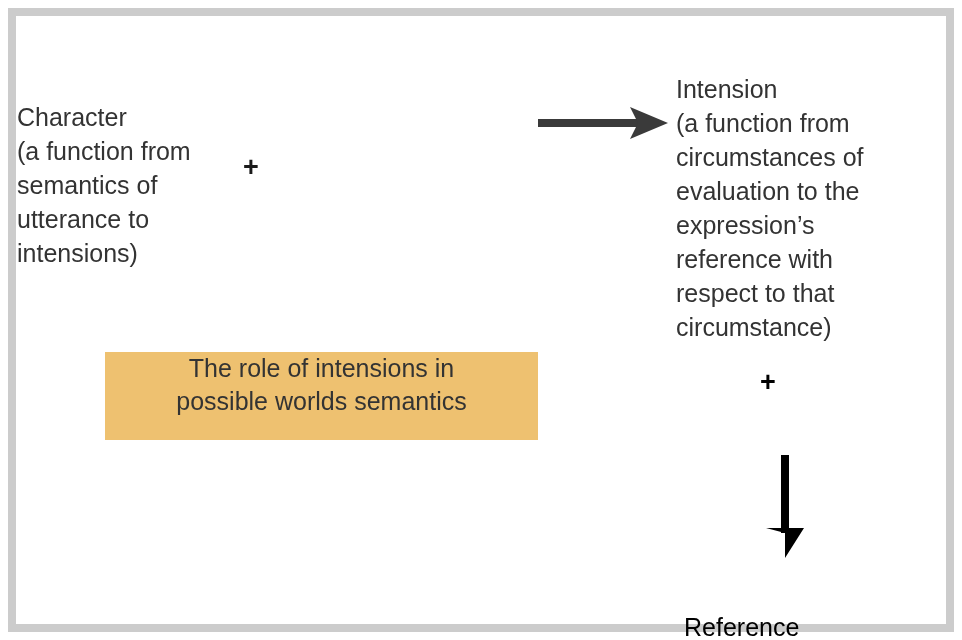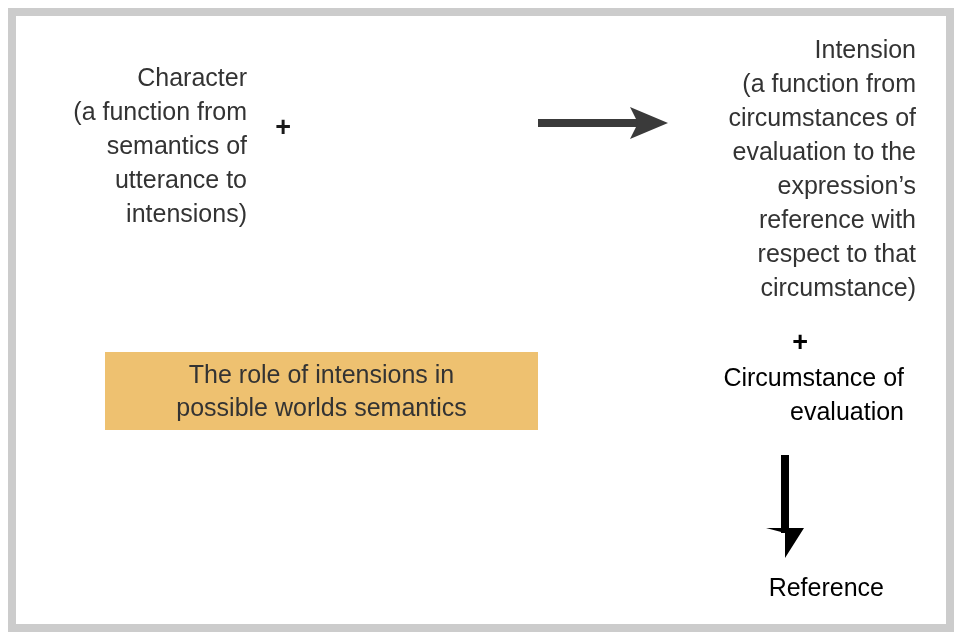--- a/index.html
+++ b/index.html
@@ -29,25 +29,26 @@
     top: 8px;
     width: 946px;
     height: 624px;
     box-sizing: border-box;
     border: 8px solid #cccccc;
     background: #ffffff;
   }
 
   .textblock {
     position: absolute;
-    text-align: right;
+    text-align: left;
     color: #333333;
     font-size: 25px;
     line-height: 34px;
     white-space: pre-line;
+    margin-top: 40px;
   }
 
   .textblock.black {
     color: #000000;
   }
 
   
   #character-block {
     left: 17px;
     top: 60px;
@@ -121,24 +122,24 @@
     width: 46px;
     height: 105px;
   }
 
   
   #caption-box {
     position: absolute;
     left: 105px;
     top: 352px;
     width: 433px;
-    height: 78px;
+    height: 88px;
     background: #eec170;
     display: flex;
-    align-items: center;
+    align-items: flex-start;
     justify-content: center;
   }
 
   #caption-text {
     text-align: center;
     color: #333333;
     font-size: 25px;
     line-height: 33px;
     white-space: pre-line;
   }
@@ -170,22 +171,20 @@
 (a function from
 circumstances of
 evaluation to the
 expression’s
 reference with
 respect to that
 circumstance)</div>
 
   <div class="textblock black" id="plus-two">+</div>
 
-  <div class="textblock black" id="circumstance-block">Circumstance of
-evaluation</div>
 
   <div id="arrow-vertical">
     <svg width="46" height="105" viewBox="0 0 46 105" xmlns="http://www.w3.org/2000/svg">
       <rect x="19" y="0" width="8" height="78" fill="#000000"></rect>
       <polygon points="4,73 42,73 23,103 23,78" fill="#000000"></polygon>
     </svg>
   </div>
 
   <div class="textblock black" id="reference-block">Reference</div>
 

